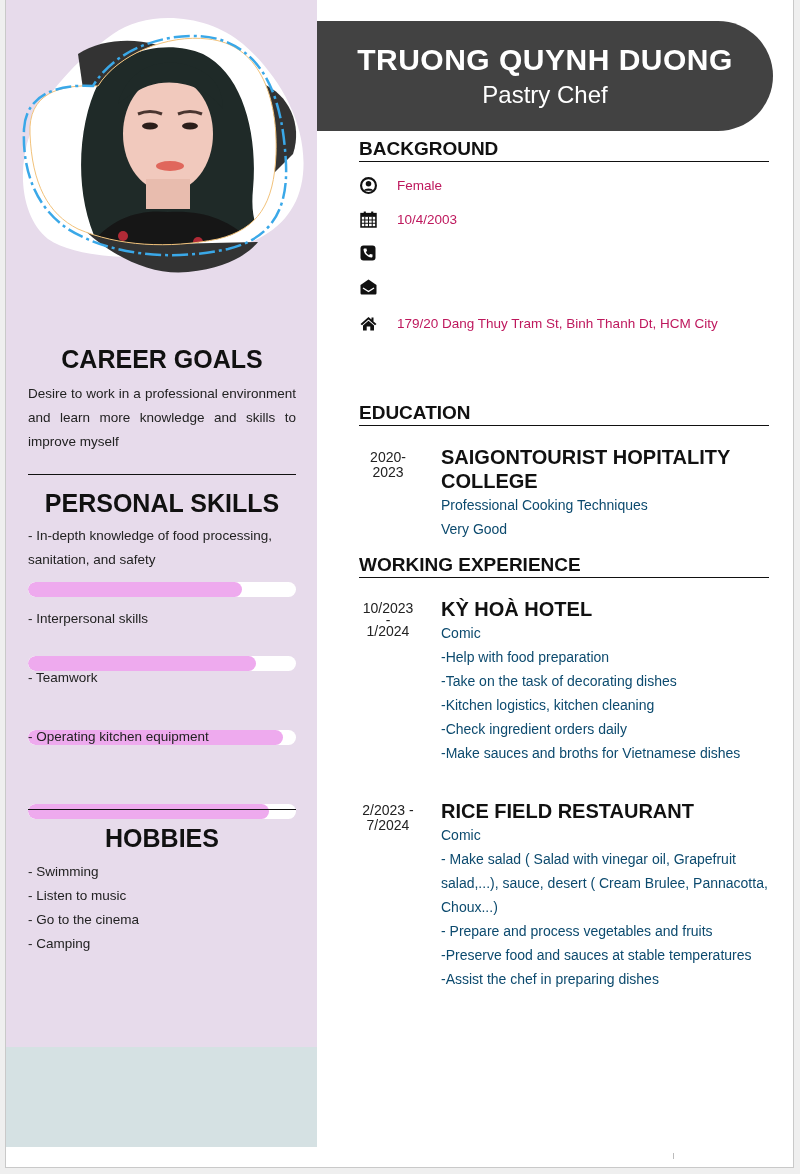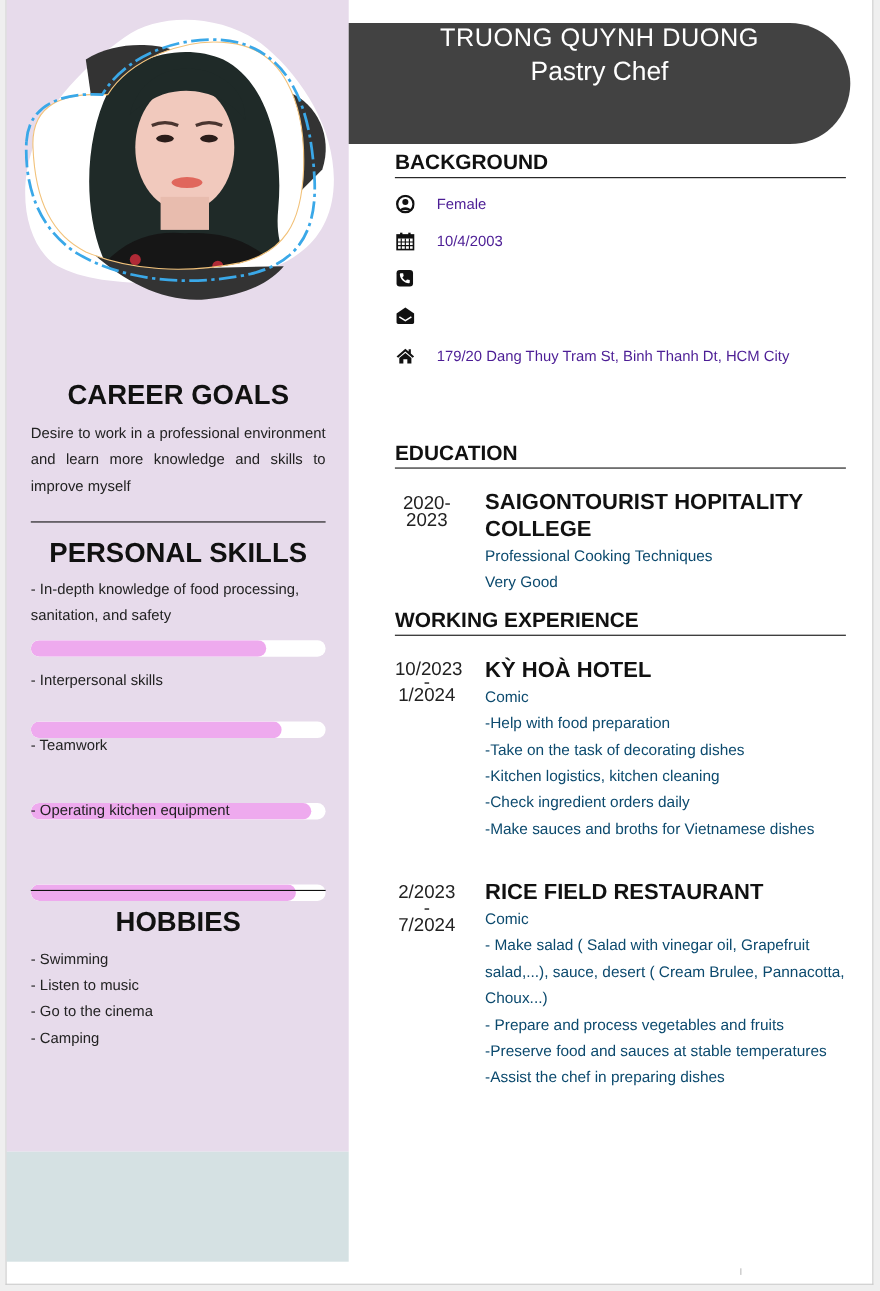--- a/index.html
+++ b/index.html
@@ -24,28 +24,28 @@
     .sb-text { font-size: 13.5px; line-height: 24px; color: #222; }
     .justify { text-align: justify; }
     .divider { height: 1px; background: #111; width: 268px; }
     .bar { height: 15px; border-radius: 8px; background: #ffffff; position: relative; overflow: hidden; }
     .bar-fill { position: absolute; left: 0; top: 0; bottom: 0; background: #eeaaee; border-radius: 8px; }
     .header-band {
       position: absolute; left: 317px; top: 21px; width: 456px; height: 110px;
       background: #424242; border-radius: 0 55px 55px 0;
       color: #fff; text-align: center;
     }
-    .name { font-size: 23px; font-weight: normal; letter-spacing: 0.5px; }
+    .name { font-size: 30px; font-weight: bold; margin-top: 22px; letter-spacing: 0.5px; }
     .role { font-size: 24px; margin-top: 4px; }
     .main { position: absolute; left: 359px; width: 410px; }
     .sec-title { font-weight: bold; font-size: 19px; color: #111; padding-bottom: 1px; border-bottom: 1.5px solid #111; }
-    .info-row { display: flex; align-items: center; height: 34px; font-size: 13.5px; color: #4c1d95; }
+    .info-row { display: flex; align-items: center; height: 34px; font-size: 13.5px; color: #be185d; }
     .info-icon { width: 18px; height: 18px; margin-left: 0; margin-right: 20px; display: inline-flex; align-items: center; justify-content: center; }
     .entry { display: flex; }
-    .entry-date { width: 58px; font-size: 17px; text-align: center; line-height: 15px; color: #222; flex-shrink: 0; }
+    .entry-date { width: 58px; font-size: 14px; text-align: center; line-height: 15px; color: #222; flex-shrink: 0; }
     .entry-body { margin-left: 24px; }
     .entry-org { font-weight: bold; font-size: 20px; color: #111; line-height: 24px; }
     .entry-line { font-size: 14px; line-height: 24px; color: #0c4a6e; }
     .cursor-mark { position: absolute; left: 673px; top: 1153px; width: 1px; height: 6px; background: #bbb; }
   </style>
 </head>
 <body>
 
 <div class="page"></div>
 <div class="sidebar"></div>

